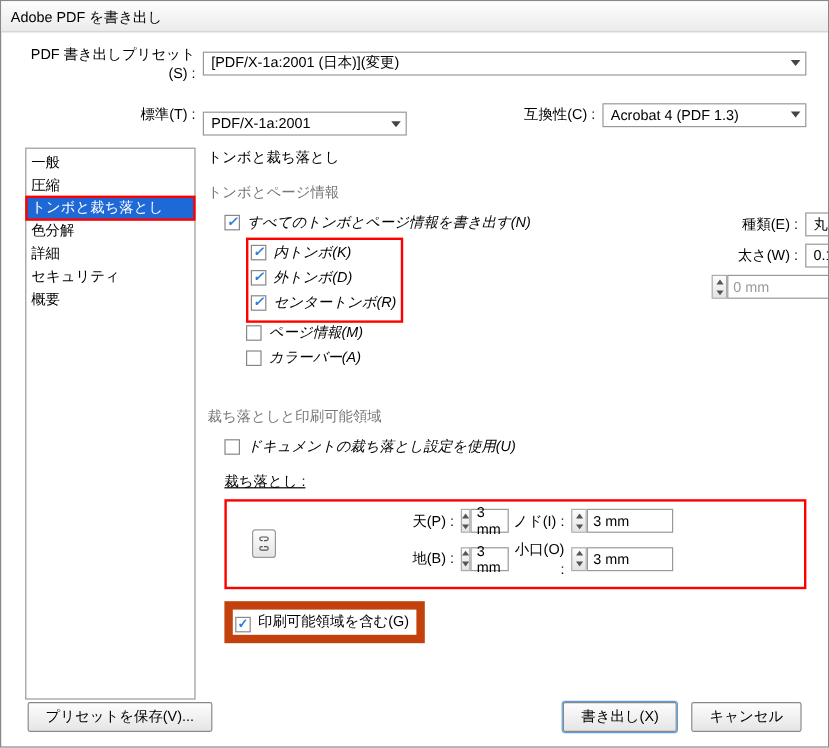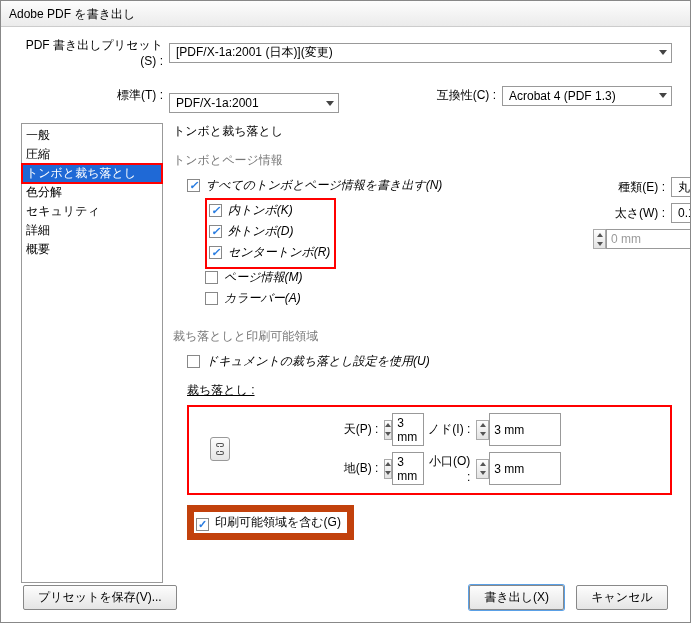--- a/index.html
+++ b/index.html
@@ -26,21 +26,21 @@
 .chk.on::after { content: "✓"; color: #2a7de1; font-size: 11px; font-weight: bold; }
 .grp-right { position: absolute; left: 420px; width: 240px; }
 .fldrow { display: flex; align-items: center; margin-bottom: 6px; }
 .fl { width: 78px; text-align: right; padding-right: 6px; }
 .spin { display: flex; align-items: center; }
 .spinbtns { width: 13px; border: 1px solid #aaa; background: linear-gradient(#fefefe,#e3e3e3); display:flex; flex-direction:column; }
 .sb { height: 9px; display:flex; align-items:center; justify-content:center; }
 .sb .up { width:0;height:0;border-left:3px solid transparent;border-right:3px solid transparent;border-bottom:4px solid #555;}
 .sb .dn { width:0;height:0;border-left:3px solid transparent;border-right:3px solid transparent;border-top:4px solid #555;}
 .txt { border: 1px solid #999; height: 20px; padding: 0 4px; min-width: 70px; display:flex; align-items:center; background:#fff; }
-.txt2 { border: 1px solid #999; height: 33px; padding: 0 4px; width: 72px; display:flex; align-items:center; background:#fff; }
+.txt2 { border: 1px solid #999; height: 20px; padding: 0 4px; width: 72px; display:flex; align-items:center; background:#fff; }
 .dis { color: #9a9a9a; }
 .bleed-box { border: 2px solid red; padding: 6px 8px 8px 8px; }
 .bleed-grid { display: grid; grid-template-columns: 46px auto 40px 52px auto; row-gap: 6px; align-items: center; }
 .bleed-grid .r { text-align: right; padding-right: 6px; }
 .linkbtn { width: 20px; height: 24px; border: 1px solid #999; background: linear-gradient(#fdfdfd,#e5e5e5); border-radius: 3px; margin: 0 auto; display:flex; align-items:center; justify-content:center; }
 .redbox-inline { display: inline-flex; border: 7px solid #c2410c; padding: 2px 6px 2px 2px; align-items: flex-end; }
 .btnbar { position: absolute; bottom: 12px; left: 0; right: 0; display: flex; padding: 0 22px; }
 .btn { border: 1px solid #888; background: linear-gradient(#fdfdfd,#e5e5e5); padding: 3px 14px; border-radius: 2px; cursor: default; min-width: 92px; text-align: center; }
 .spacer { flex: 1; }
 .tmk-box { border: 2px solid red; padding: 2px 4px 2px 2px; display:inline-block; }
@@ -76,22 +76,22 @@
       <span class="tri"></span>
     </div>
   </div>
 
   <div class="main">
     <div class="sidebar">
       <div>一般</div>
       <div>圧縮</div>
       <div class="side-sel">トンボと裁ち落とし</div>
       <div>色分解</div>
+      <div>詳細</div>
       <div>セキュリティ</div>
-      <div>詳細</div>
       <div>概要</div>
     </div>
 
     <div class="panel">
       <div class="panel-title">トンボと裁ち落とし</div>
 
       <div class="subhead">トンボとページ情報</div>
 
       <div class="two-col">
         <div>
@@ -147,21 +147,21 @@
                   <div class="sb">
                     <div class="dn"></div>
                   </div>
               </div>
               <div class="txt" style="color:#9a9a9a; width:130px;">0 mm</div>
             </div>
           </div>
         </div>
       </div>
 
-      <div class="subhead" style="margin-top:17px;">裁ち落としと印刷可能領域</div>
+      <div class="subhead" style="margin-top:28px;">裁ち落としと印刷可能領域</div>
 
       <div class="chkrow indent1" style="margin-bottom:12px;">
         <span class="chk"></span>
         <span>ドキュメントの裁ち落とし設定を使用(U)</span>
       </div>
 
       <div class="indent1" style="margin-bottom:6px;text-decoration:underline;">裁ち落とし :</div>
 
       <div class="indent1 bleed-box">
         <div class="bleed-grid">

